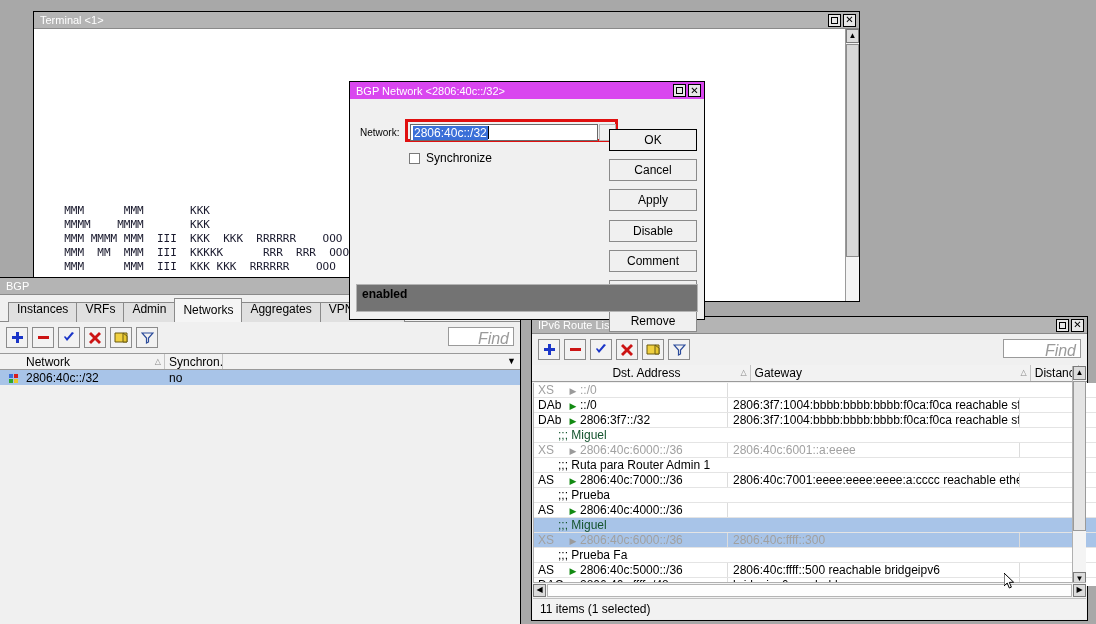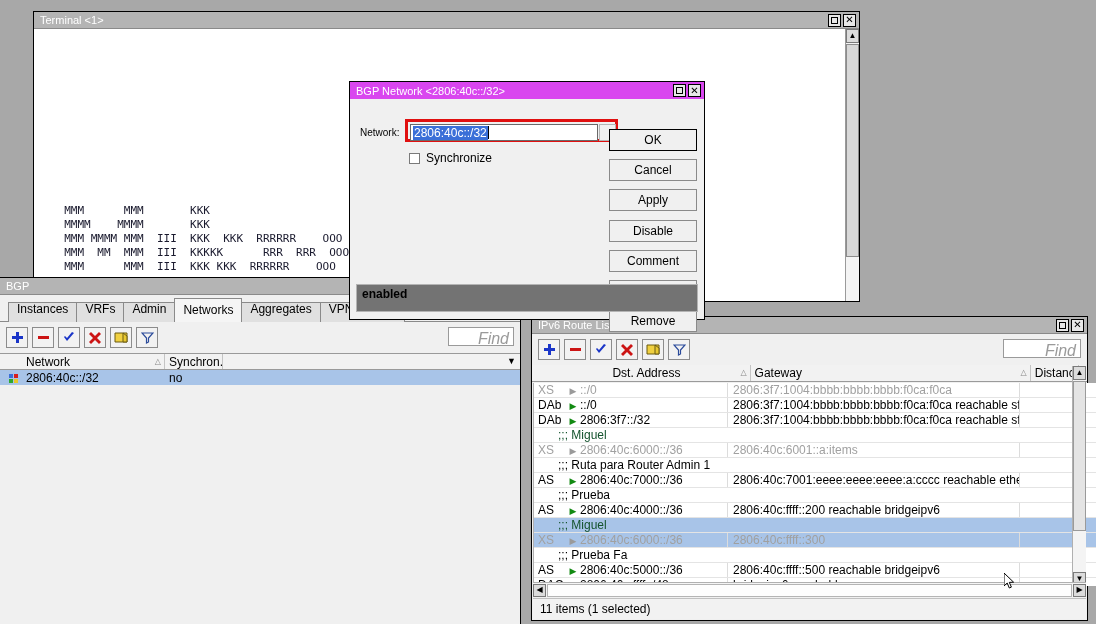--- a/index.html
+++ b/index.html
@@ -295,21 +295,20 @@
     <div class="gh" style="flex:1;border-right:none;position:relative;">
       <span style="position:absolute;right:3px;top:2px;font-size:9px;">▼</span>
     </div>
   </div>
 
   <div class="rt-rows">
     <div class="rt-row disabled">
       <div class="c-flag">XS</div>
       <div class="c-arrow"><span class="tri off">▶</span></div>
       <div class="c-dst">::/0</div>
-      <div class="c-gw">2806:3f7:1004:bbbb:bbbb:bbbb:f0ca:f0ca</div>
       <div class="c-dist"></div>
     </div>
     <div class="rt-row">
       <div class="c-flag">DAb</div>
       <div class="c-arrow"><span class="tri">▶</span></div>
       <div class="c-dst">::/0</div>
       <div class="c-gw">2806:3f7:1004:bbbb:bbbb:bbbb:f0ca:f0ca reachable sfp1</div>
       <div class="c-dist"></div>
     </div>
     <div class="rt-row">
@@ -317,37 +316,36 @@
       <div class="c-arrow"><span class="tri">▶</span></div>
       <div class="c-dst">2806:3f7::/32</div>
       <div class="c-gw">2806:3f7:1004:bbbb:bbbb:bbbb:f0ca:f0ca reachable sfp1</div>
       <div class="c-dist"></div>
     </div>
     <div class="comment-row disabled">;;; Miguel</div>
     <div class="rt-row disabled">
       <div class="c-flag">XS</div>
       <div class="c-arrow"><span class="tri off">▶</span></div>
       <div class="c-dst">2806:40c:6000::/36</div>
-      <div class="c-gw">2806:40c:6001::a:items</div>
+      <div class="c-gw">2806:40c:6001::a:eeee</div>
       <div class="c-dist"></div>
     </div>
     <div class="comment-row">;;; Ruta para Router Admin 1</div>
     <div class="rt-row">
       <div class="c-flag">AS</div>
       <div class="c-arrow"><span class="tri">▶</span></div>
       <div class="c-dst">2806:40c:7000::/36</div>
       <div class="c-gw">2806:40c:7001:eeee:eeee:eeee:a:cccc reachable ether8</div>
       <div class="c-dist"></div>
     </div>
     <div class="comment-row">;;; Prueba</div>
     <div class="rt-row">
       <div class="c-flag">AS</div>
       <div class="c-arrow"><span class="tri">▶</span></div>
       <div class="c-dst">2806:40c:4000::/36</div>
-      <div class="c-gw">2806:40c:ffff::200 reachable bridgeipv6</div>
       <div class="c-dist"></div>
     </div>
     <div class="comment-row disabled selrow">;;; Miguel</div>
     <div class="rt-row disabled selrow">
       <div class="c-flag">XS</div>
       <div class="c-arrow"><span class="tri off">▶</span></div>
       <div class="c-dst">2806:40c:6000::/36</div>
       <div class="c-gw">2806:40c:ffff::300</div>
       <div class="c-dist"></div>
     </div>

